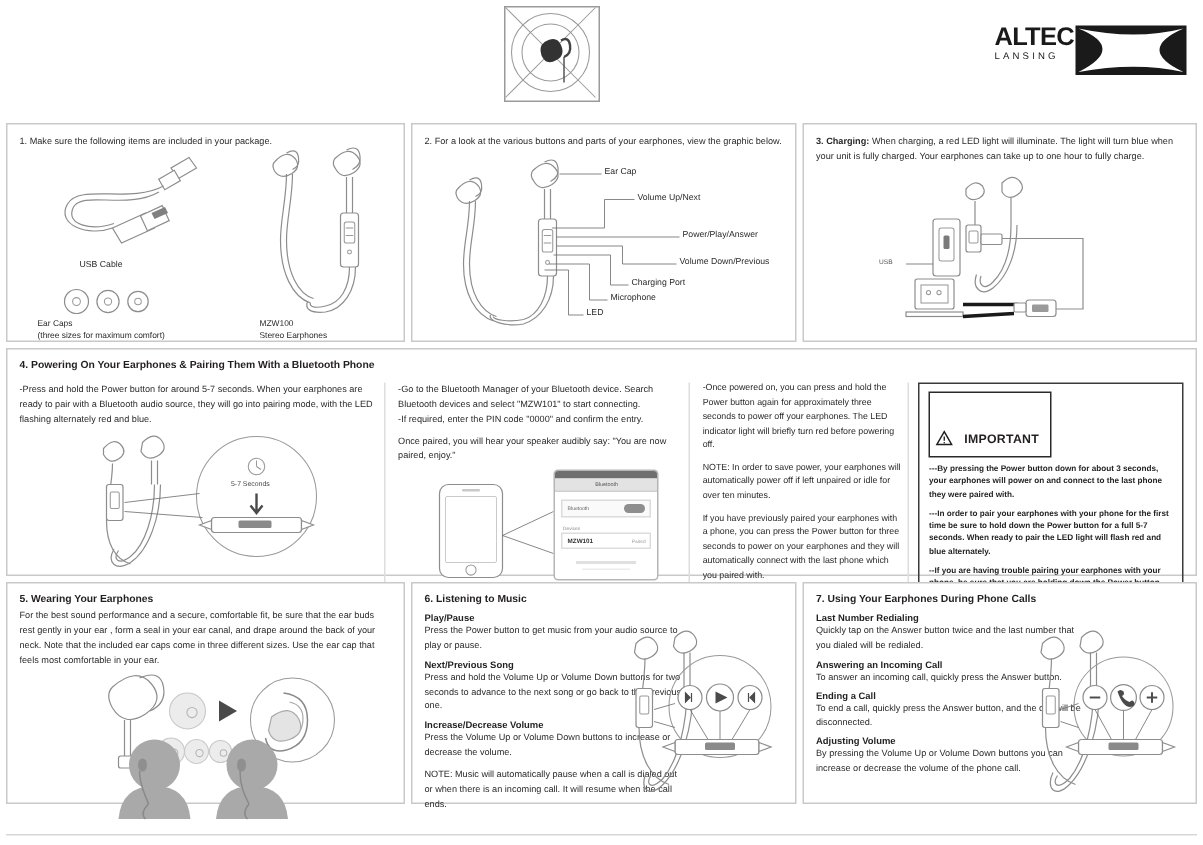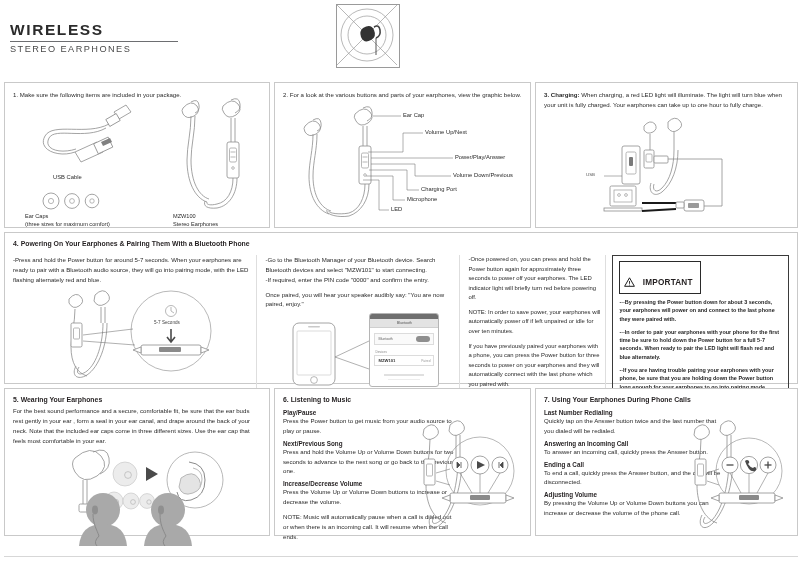--- a/index.html
+++ b/index.html
@@ -57,21 +57,21 @@
   .co{position:absolute;font-size:5.8px;color:#2a2a2a;white-space:nowrap;}
 
   
   .p4-cols{display:flex;gap:0;}
   .c1{width:250px;padding-right:6px;}
   .c2{width:198px;padding-right:6px;border-left:1px solid #dedede;padding-left:8px;}
   .c3{width:140px;padding-right:4px;border-left:1px solid #dedede;padding-left:8px;}
   .c4{width:186px;border-left:1px solid #dedede;padding-left:6px;}
 
   .impbox{border:1px solid #3a3a3a;padding:5px 6px 6px 6px;}
-  .imphead{display:inline-block;border:1px solid #2a2a2a;padding:9px 7px 2px 4px;margin-bottom:4px;}
+  .imphead{display:inline-block;border:1px solid #2a2a2a;padding:20px 7px 2px 4px;margin-bottom:4px;}
   .imphead .tri{display:inline-block;vertical-align:-2px;margin-right:3px;}
   .imphead .word2{font-size:8.2px;font-weight:bold;letter-spacing:.2px;}
   .impp{font-size:5.45px;font-weight:bold;line-height:1.52;margin-bottom:5px;color:#1f1f1f;}
   .impp:last-child{margin-bottom:0;}
 
   
   .p5-art{position:relative;height:98px;margin-top:3px;}
   .p6-art{position:absolute;right:2px;top:14px;}
   .p7-art{position:absolute;right:2px;top:14px;}
   .col-txt{width:172px;}
@@ -85,39 +85,45 @@
   .flt{fill:#fff;stroke:#8d8d8d;stroke-width:.8;}
   .cal{fill:none;stroke:#6f6f6f;stroke-width:.55;}
 </style>
 </head>
 <body>
 
 <div class="page">
 
   <div class="header">
 
-    <div class="brandblock">
-      <div class="brand-main">WIRELESS</div>
-      <div class="brand-rule"></div>
-      <div class="brand-sub">STEREO EARPHONES</div>
-    </div>
 
     <div class="prodbox">
       <svg width="60" height="60" viewBox="0 0 60 60">
         <line x1="0" y1="0" x2="60" y2="60" class="ln2"></line>
         <line x1="60" y1="0" x2="0" y2="60" class="ln2"></line>
         <circle cx="30" cy="30" r="26" class="ln2"></circle>
         <circle cx="30" cy="30" r="19" class="ln2"></circle>
         <path d="M26 23 q8 -5 11 2 q3 7 -3 10 q-7 4 -10 -3 q-2 -6 2 -9z" fill="#333"></path>
         <path d="M37 22 q5 -3 6 3 q1 6 -4 8" fill="none" stroke="#444" stroke-width="1.6"></path>
         <line x1="39" y1="33" x2="39" y2="50" stroke="#555" stroke-width="1"></line>
       </svg>
     </div>
 
 
+    <div class="altec">
+      <div class="word">
+        <div class="alteclogo">ALTEC</div>
+        <div class="lansing">LANSING</div>
+      </div>
+      <div class="mark">
+        <svg width="74" height="33" viewBox="0 0 74 33">
+          <path d="M2 2 Q34 15 2 31 Q40 24 72 31 Q40 16 72 2 Q40 10 2 2 Z" fill="#fff"></path>
+        </svg>
+      </div>
+    </div>
   </div>
 
   <div class="panel p1">
     <div class="ptxt">1.  Make sure the following items are included in your package.</div>
 
     <div class="p1-art">
       <div class="usb-wrap">
         <svg width="110" height="72" viewBox="0 0 110 72">
           <path d="M96 8 l-12 7 -5 -7 12 -7 z" class="flt"></path>
           <rect x="72" y="12" width="12" height="8" class="flt" transform="rotate(-30 78 16)"></rect>

